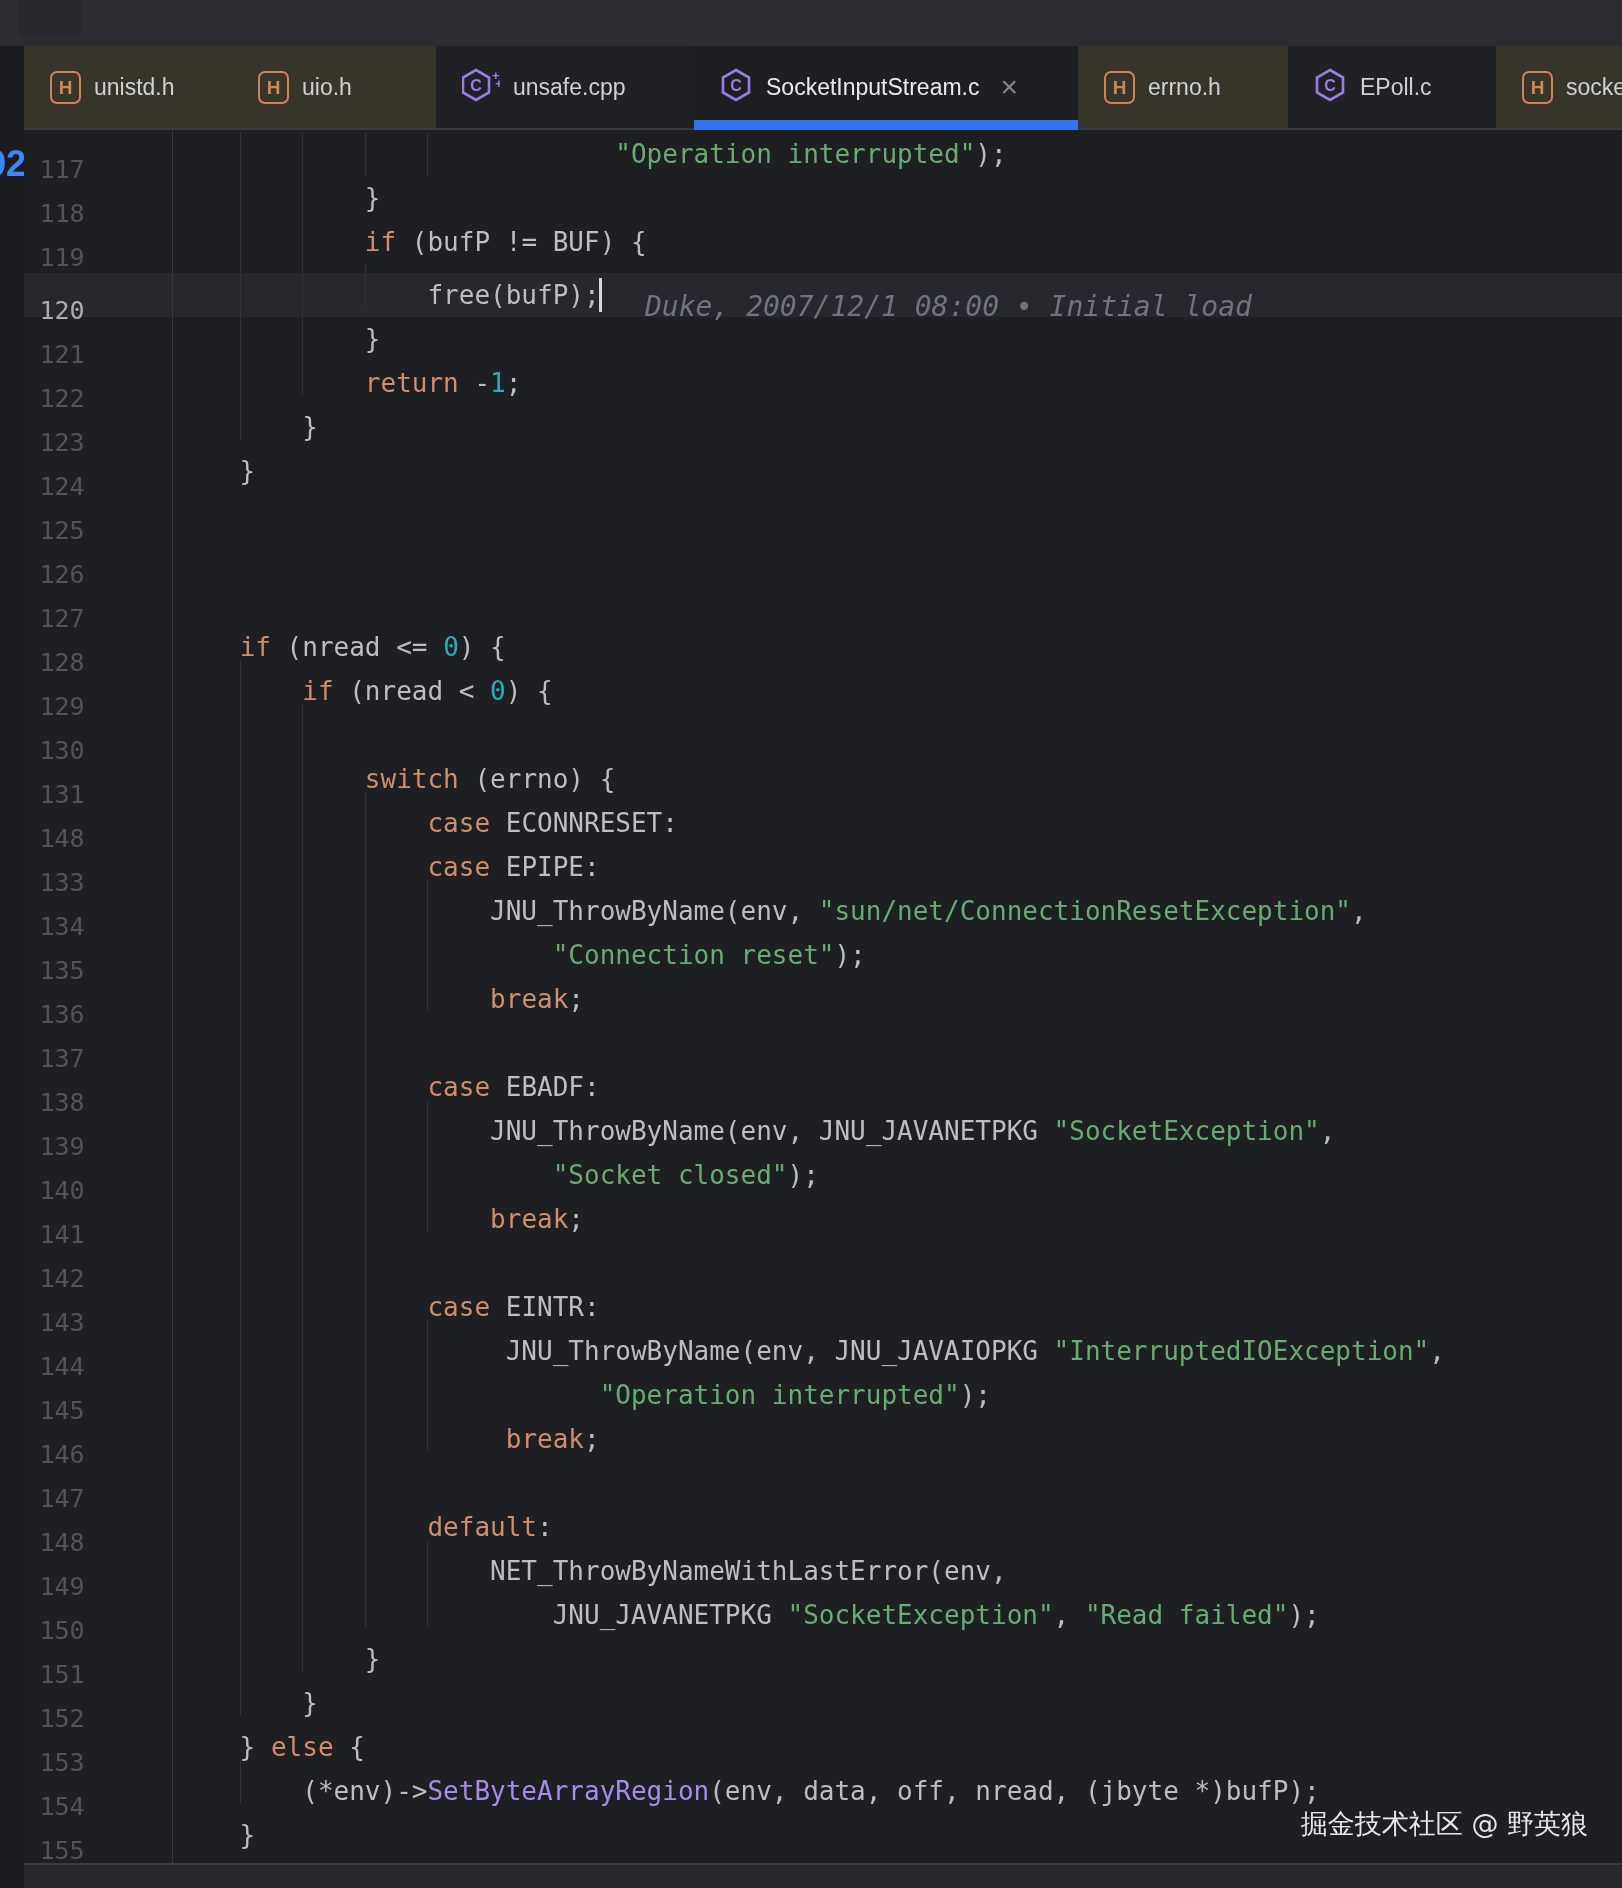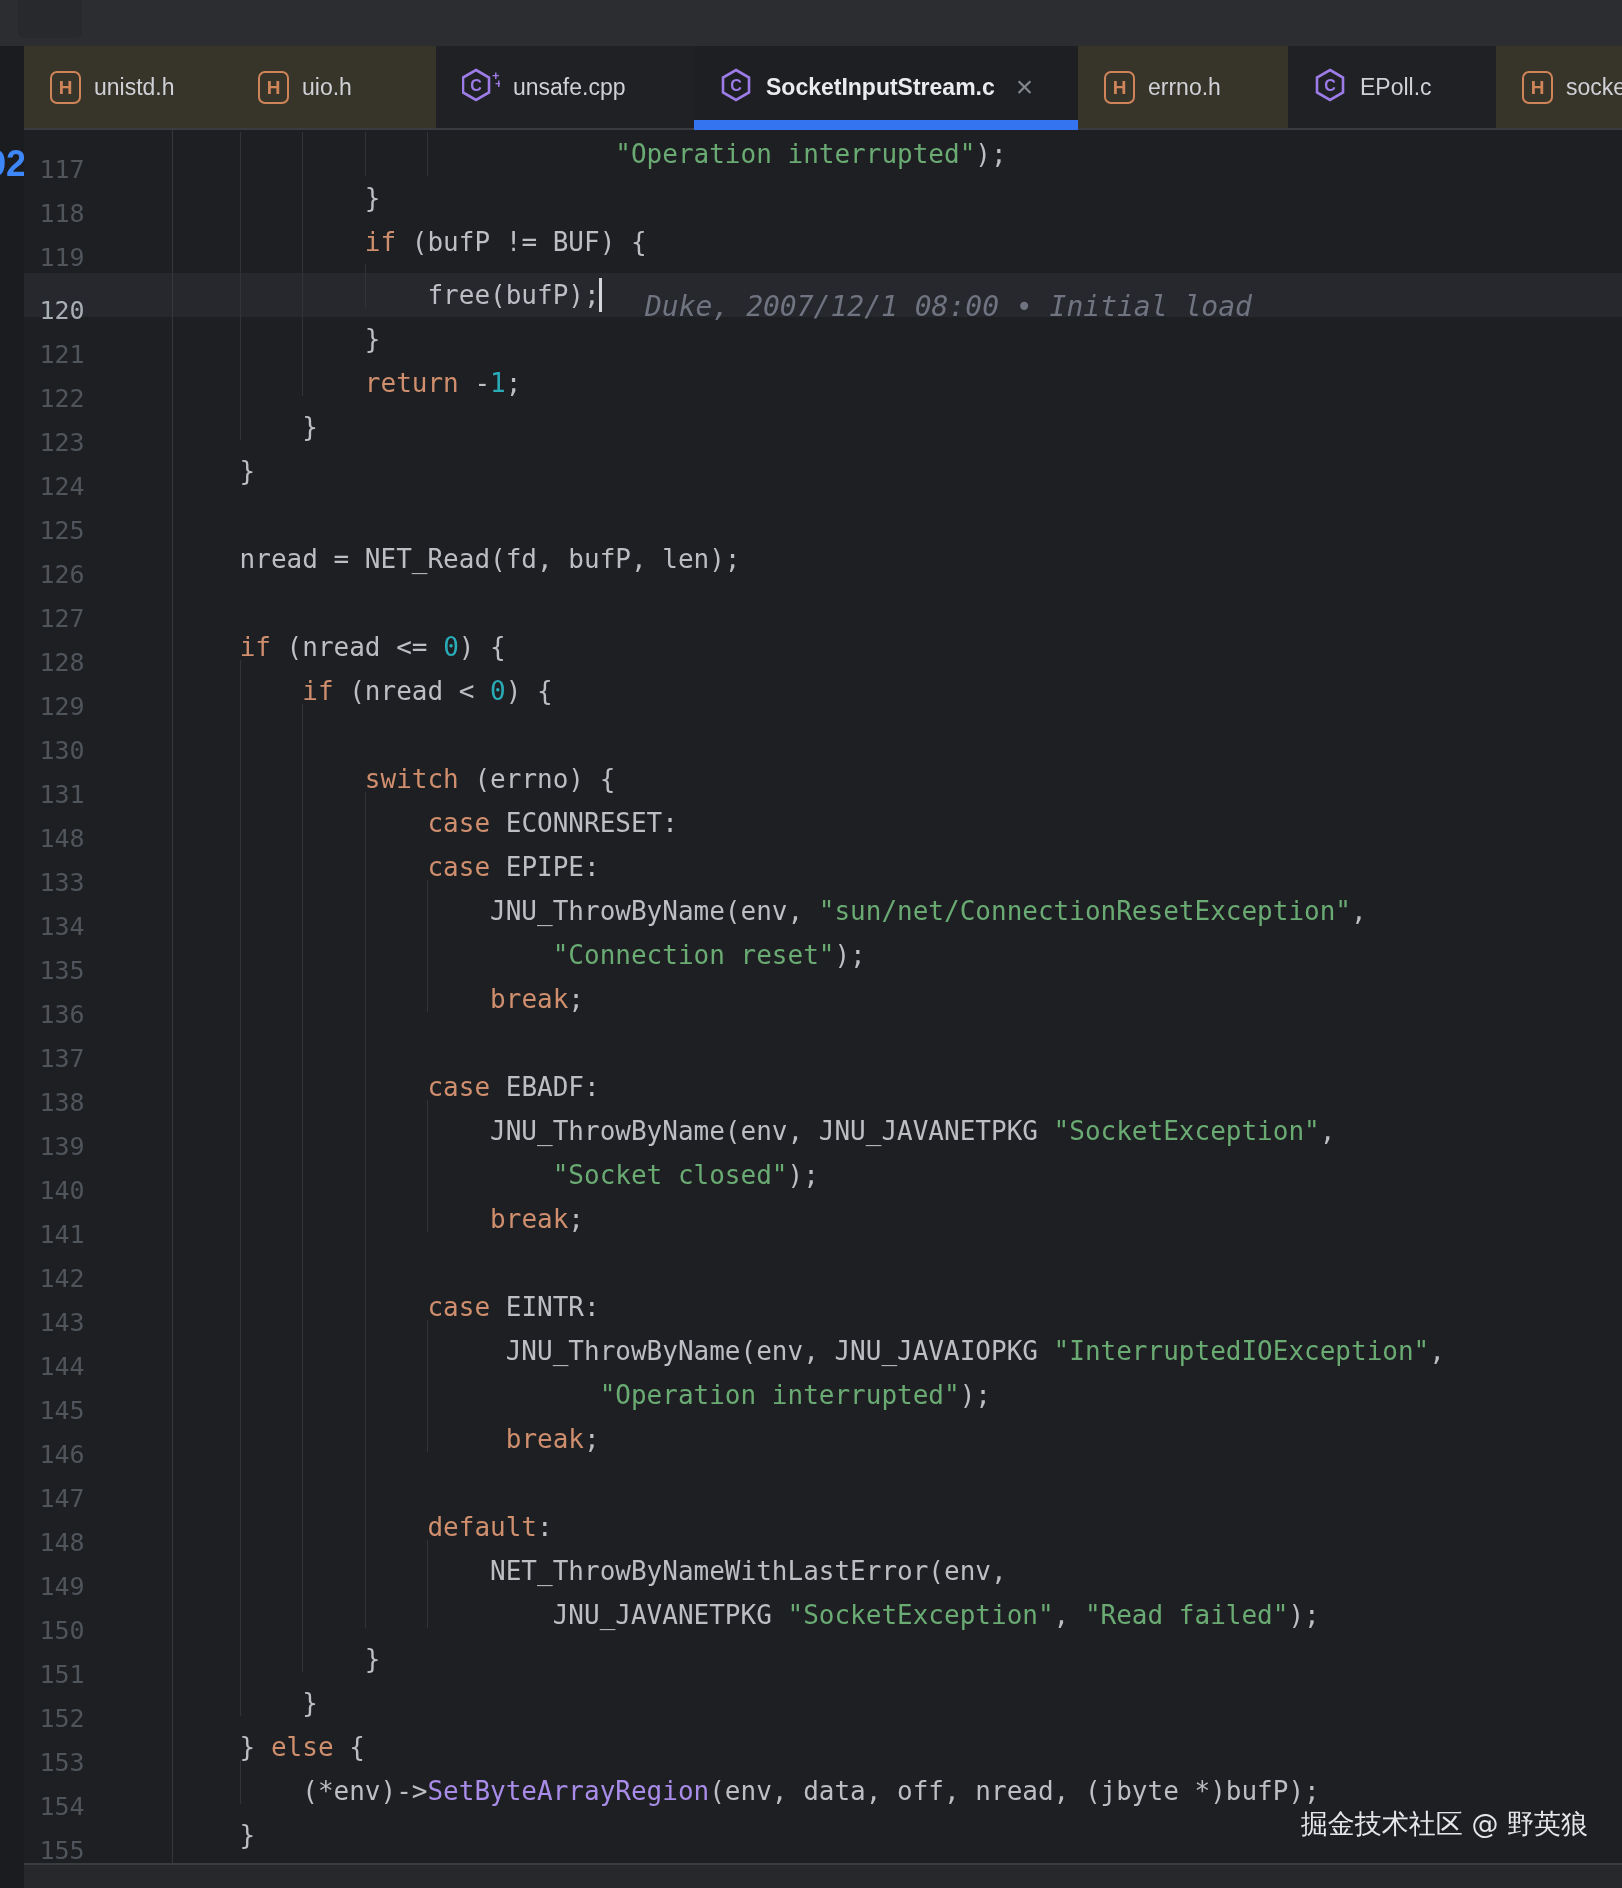--- a/index.html
+++ b/index.html
@@ -13,21 +13,21 @@
   
   .tabbar{position:absolute;left:0;top:46px;width:100%;height:82px;display:flex;
     border-bottom:2px solid #393b40;background:#1f2124;}
   .tab-spacer{flex:none;width:24px;background:#1b1c1f;}
   .tab{flex:none;box-sizing:border-box;position:relative;display:flex;align-items:center;
     gap:13px;padding-left:26px;height:100%;cursor:default;}
   .tab.olive{background:#37342a;}
   .tab.dark{background:#1f2124;}
   .tab.active{background:#1e1f22;}
   .tab .lbl{font-size:23px;color:#cfd1d6;white-space:nowrap;}
-  .tab.active .lbl{color:#e9ebee;font-weight:bold;}
+  .tab.active .lbl{color:#e9ebee;font-weight:normal;}
   .tab.active::after{content:"";position:absolute;left:0;right:0;bottom:-2px;height:10px;background:#3574f0;}
   .fi-h{display:inline-block;width:27px;height:29px;line-height:29px;text-align:center;
     border:2.5px solid #cf8559;border-radius:7px;color:#cf8559;font-size:19px;font-weight:bold;}
   .tab .close{margin:0 18px 0 8px;color:#82868d;font-size:30px;line-height:30px;}
 
   
   .editor{position:absolute;left:0;top:130px;right:0;bottom:23px;overflow:hidden;background:#1e1f22;}
   .left-strip{position:absolute;left:0;top:46px;bottom:0;width:24px;background:#1b1c1f;overflow:hidden;z-index:5;}
   .blue-num{position:absolute;left:-20px;top:100px;width:46px;text-align:right;
     color:#3e87f8;font-size:36px;font-weight:bold;line-height:36px;font-family:"Liberation Sans",sans-serif;}
@@ -113,21 +113,21 @@
     <div class="code-lines">
         <div class="row"><span class="ln">117</span><span class="code"><span class="tk-d">                            </span><span class="tk-s">"Operation interrupted"</span><span class="tk-d">);</span></span></div>
         <div class="row"><span class="ln">118</span><span class="code"><span class="tk-d">            }</span></span></div>
         <div class="row"><span class="ln">119</span><span class="code"><span class="tk-d">            </span><span class="tk-k">if</span><span class="tk-d"> (bufP != BUF) {</span></span></div>
         <div class="row current"><span class="ln">120</span><span class="code"><span class="tk-d">                free(bufP);</span></span><span class="caret"></span><span class="blame">Duke, 2007/12/1 08:00 • Initial load</span></div>
         <div class="row"><span class="ln">121</span><span class="code"><span class="tk-d">            }</span></span></div>
         <div class="row"><span class="ln">122</span><span class="code"><span class="tk-d">            </span><span class="tk-k">return</span><span class="tk-d"> -</span><span class="tk-n">1</span><span class="tk-d">;</span></span></div>
         <div class="row"><span class="ln">123</span><span class="code"><span class="tk-d">        }</span></span></div>
         <div class="row"><span class="ln">124</span><span class="code"><span class="tk-d">    }</span></span></div>
         <div class="row"><span class="ln">125</span><span class="code"></span></div>
-        <div class="row"><span class="ln">126</span><span class="code"><span class="tk-d">    nread = NET_Read(fd, bufP, len);</span></span></div>
+        <div class="row"><span class="ln">126</span></div>
         <div class="row"><span class="ln">127</span><span class="code"></span></div>
         <div class="row"><span class="ln">128</span><span class="code"><span class="tk-d">    </span><span class="tk-k">if</span><span class="tk-d"> (nread &lt;= </span><span class="tk-n">0</span><span class="tk-d">) {</span></span></div>
         <div class="row"><span class="ln">129</span><span class="code"><span class="tk-d">        </span><span class="tk-k">if</span><span class="tk-d"> (nread &lt; </span><span class="tk-n">0</span><span class="tk-d">) {</span></span></div>
         <div class="row"><span class="ln">130</span><span class="code"></span></div>
         <div class="row"><span class="ln">131</span><span class="code"><span class="tk-d">            </span><span class="tk-k">switch</span><span class="tk-d"> (errno) {</span></span></div>
         <div class="row"><span class="ln">148</span><span class="code"><span class="tk-d">                </span><span class="tk-k">case</span><span class="tk-d"> ECONNRESET:</span></span></div>
         <div class="row"><span class="ln">133</span><span class="code"><span class="tk-d">                </span><span class="tk-k">case</span><span class="tk-d"> EPIPE:</span></span></div>
         <div class="row"><span class="ln">134</span><span class="code"><span class="tk-d">                    JNU_ThrowByName(env, </span><span class="tk-s">"sun/net/ConnectionResetException"</span><span class="tk-d">,</span></span></div>
         <div class="row"><span class="ln">135</span><span class="code"><span class="tk-d">                        </span><span class="tk-s">"Connection reset"</span><span class="tk-d">);</span></span></div>
         <div class="row"><span class="ln">136</span><span class="code"><span class="tk-d">                    </span><span class="tk-k">break</span><span class="tk-d">;</span></span></div>

